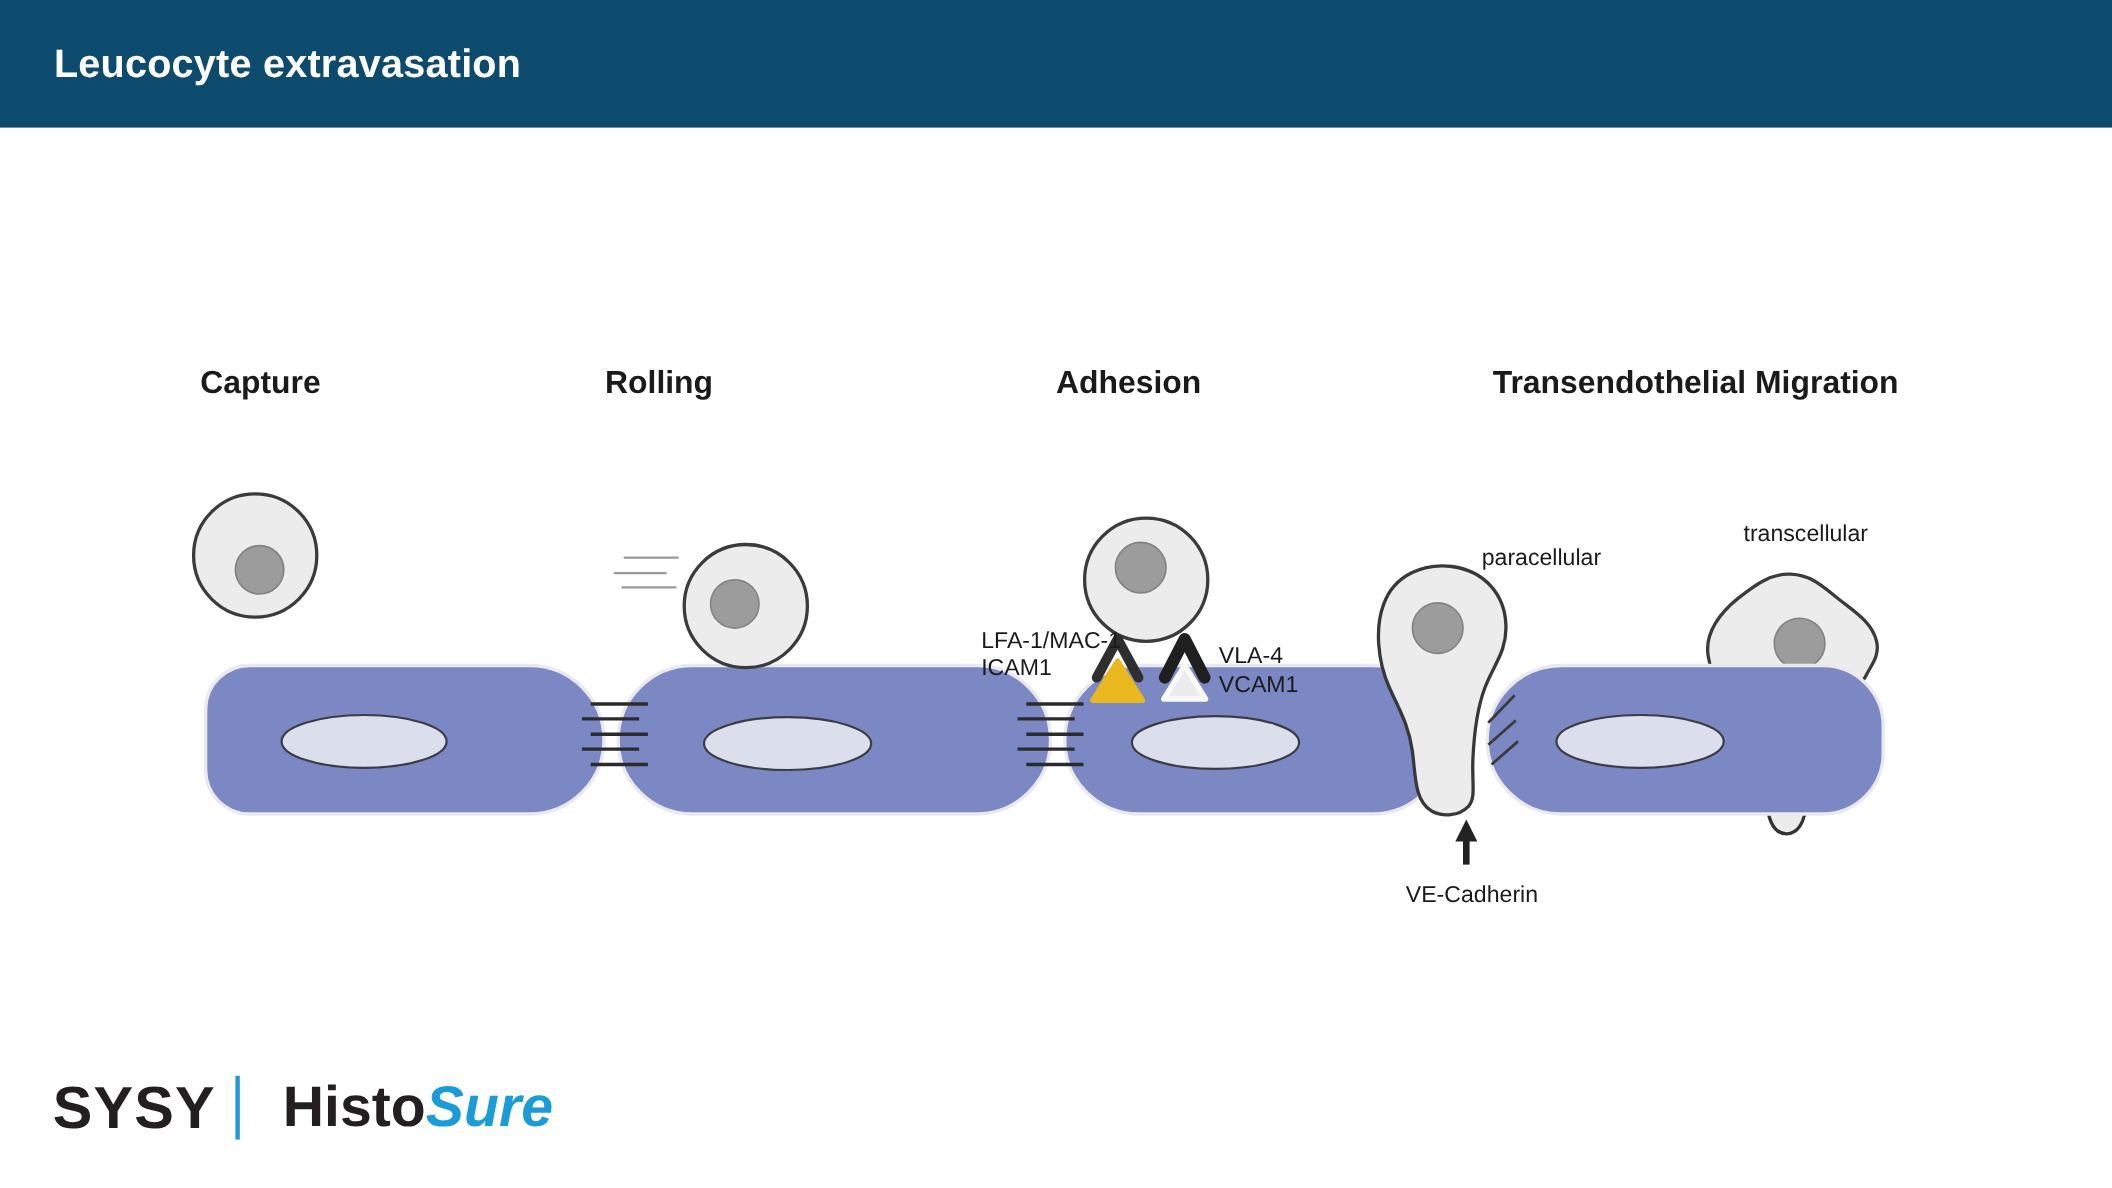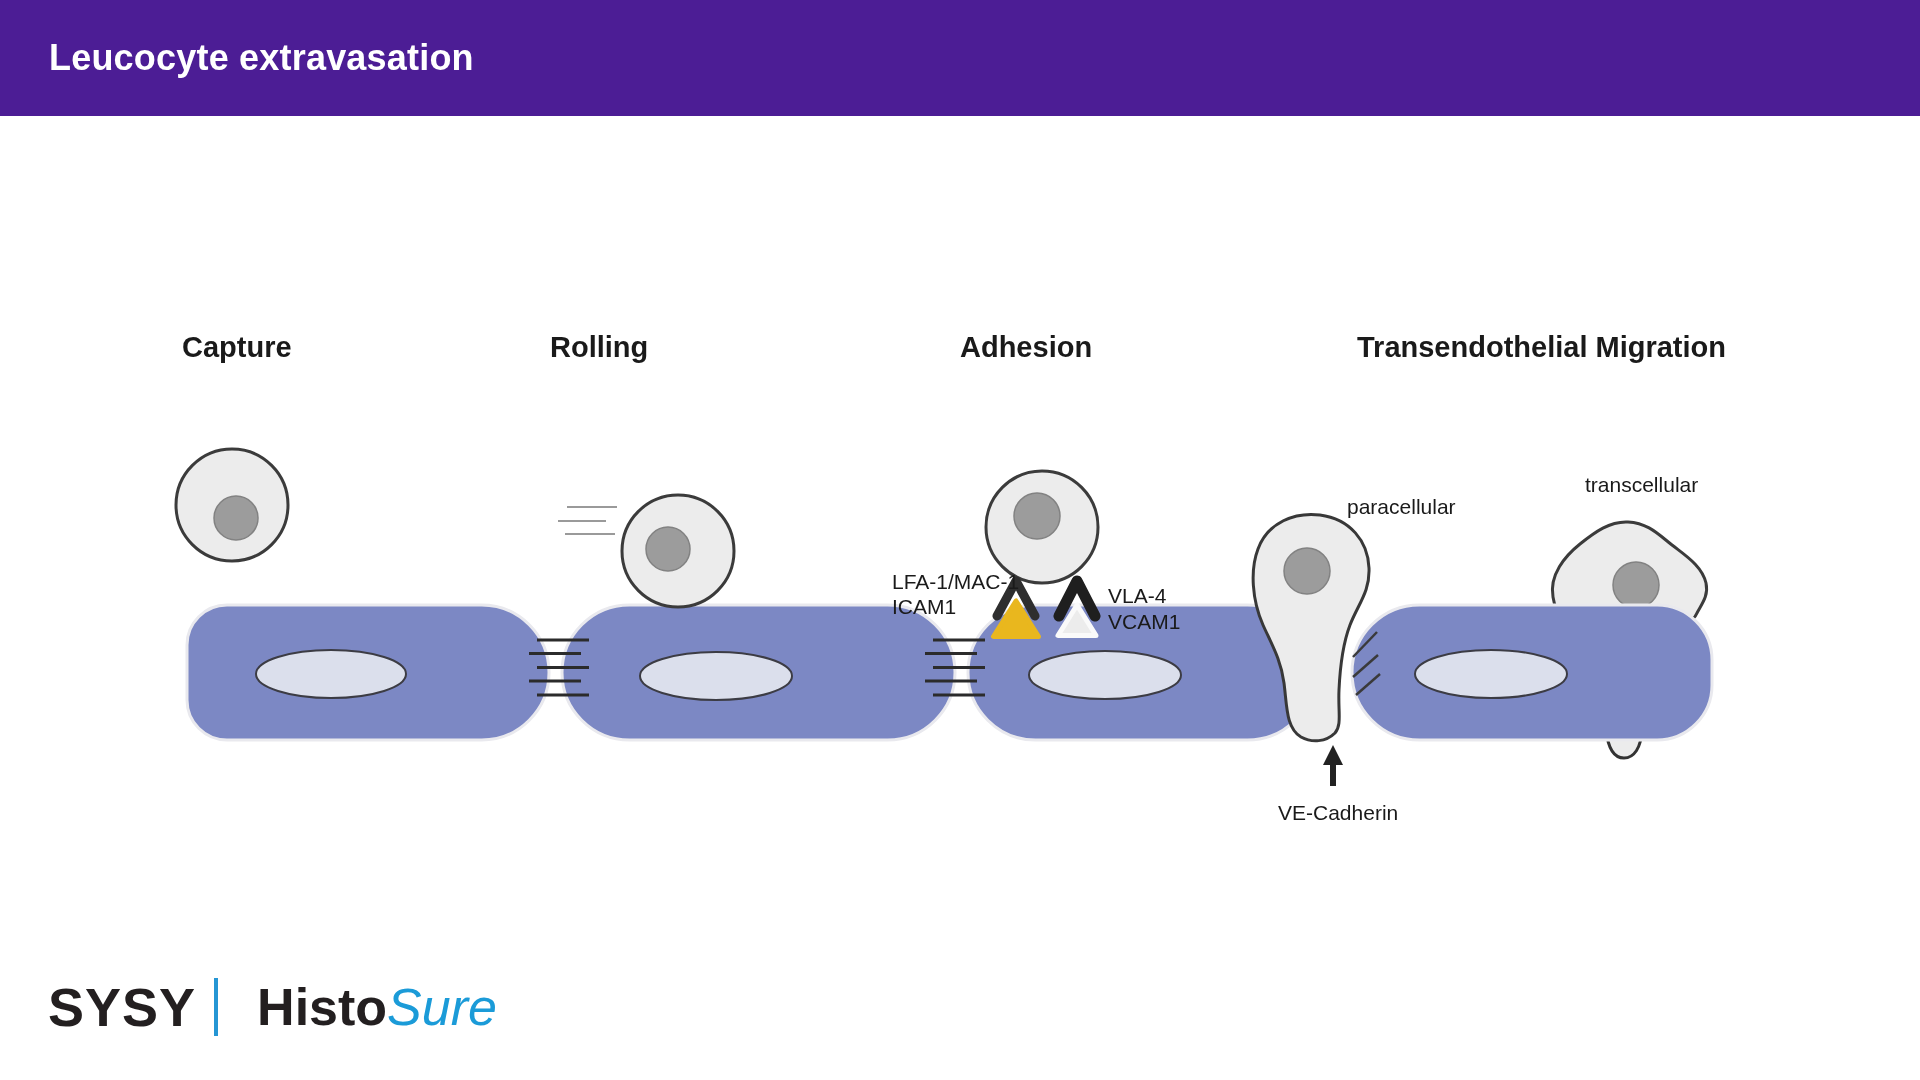--- a/index.html
+++ b/index.html
@@ -5,21 +5,21 @@
   html,body{margin:0;padding:0;}
   body{
     width:1920px;height:1080px;
     background:#ffffff;
     font-family:"Liberation Sans", sans-serif;
     position:relative;
     overflow:hidden;
   }
   .header{
     position:absolute;left:0;top:0;width:1920px;height:116px;
-    background:#4c1d95;
+    background:#0c4a6e;
     display:flex;align-items:center;
   }
   .header h1{
     margin:0 0 0 49px;
     color:#ffffff;font-size:36px;font-weight:700;
     letter-spacing:0.2px;
   }
   .diagram{
     position:absolute;left:0;top:0;width:1920px;height:1080px;
   }
@@ -35,21 +35,21 @@
     letter-spacing:1px;line-height:1;
   }
   .logo-sep{
     width:4px;height:58px;background:#2596d4;
     margin:0 16px 0 18px;
   }
   .logo-histo{
     font-size:52px;font-weight:700;color:#231f20;line-height:1;margin-left:23px;
   }
   .logo-sure{
-    font-size:52px;font-weight:400;font-style:italic;color:#1b9bd8;line-height:1;
+    font-size:52px;font-weight:700;font-style:italic;color:#1b9bd8;line-height:1;
   }
 </style>
 </head>
 <body>
 
 <div class="header">
   <h1>Leucocyte extravasation</h1>
 </div>
 
 <svg class="diagram" viewBox="0 0 1920 1080" width="1920" height="1080" xmlns="http://www.w3.org/2000/svg">

